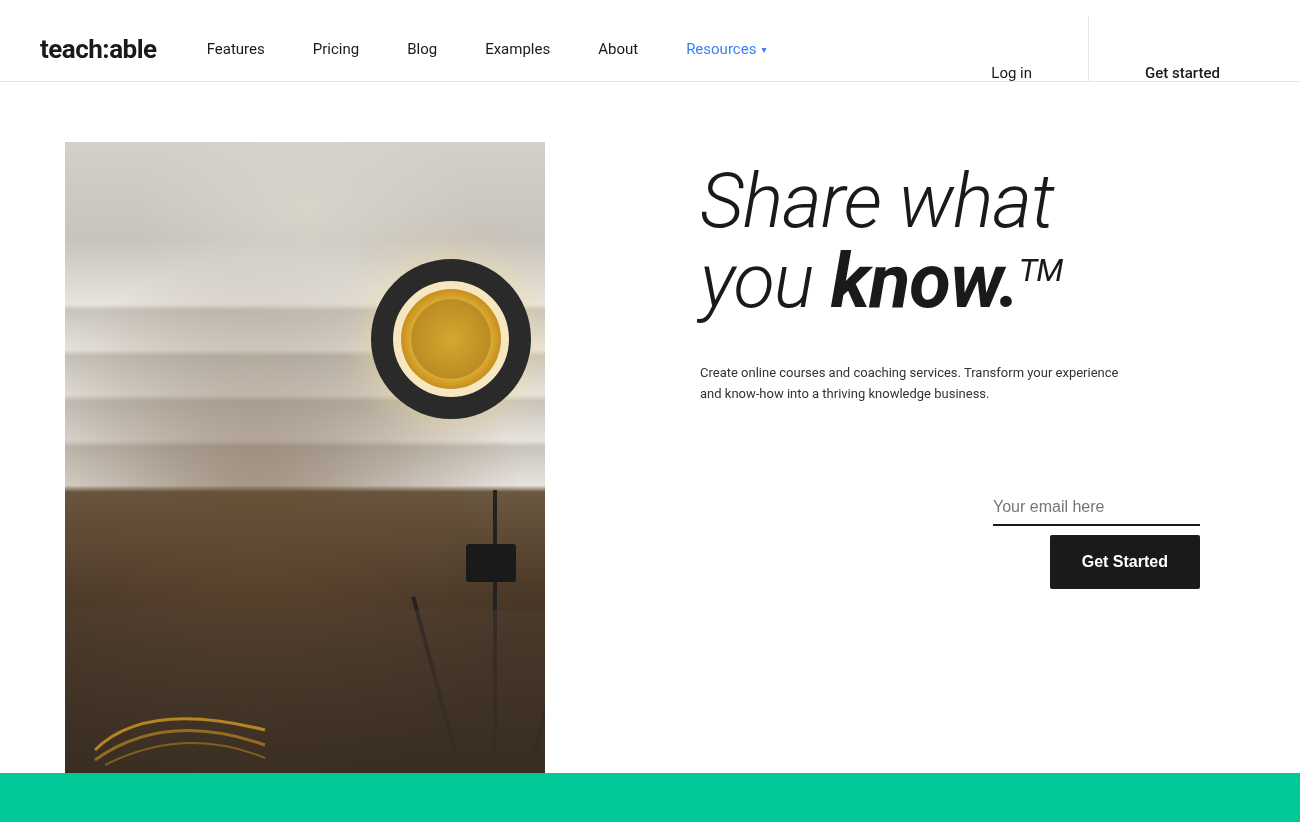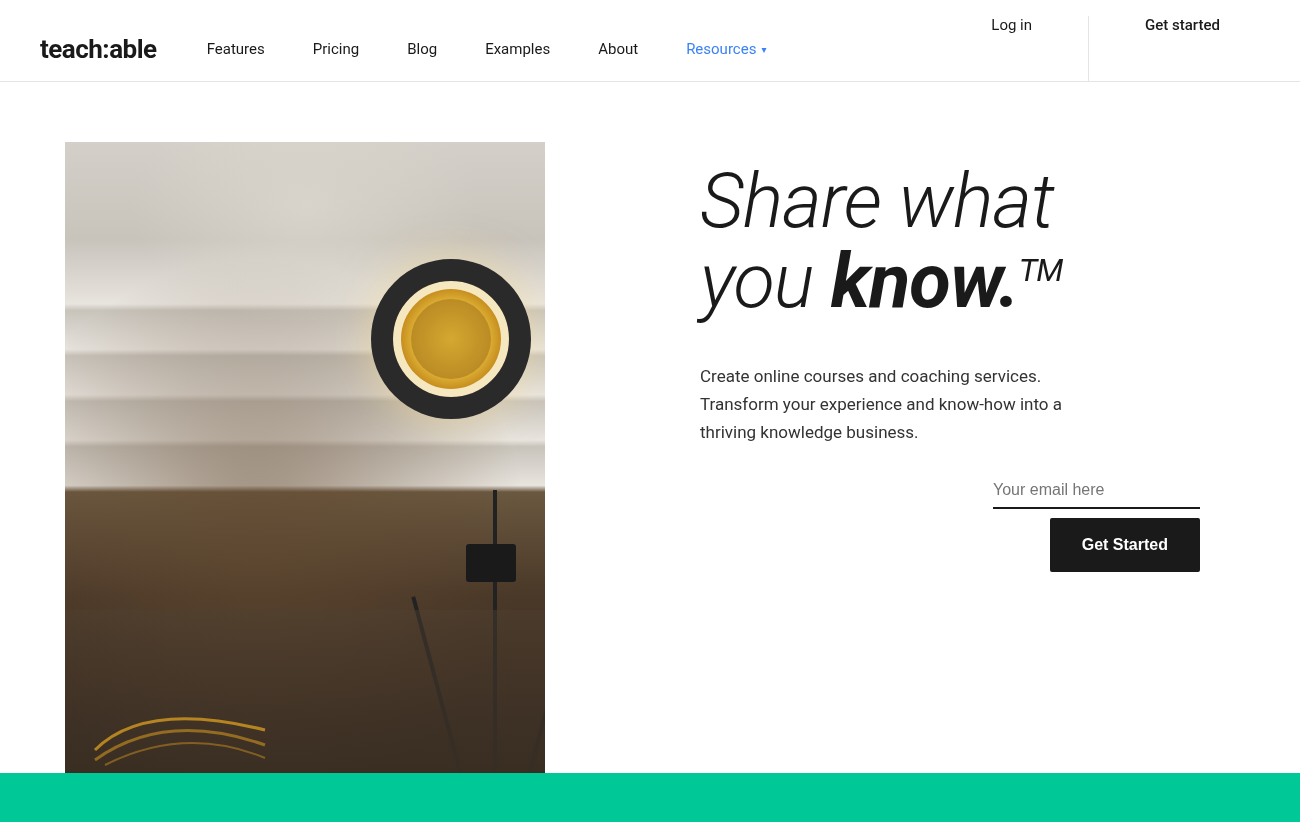--- a/index.html
+++ b/index.html
@@ -59,21 +59,21 @@
       cursor: pointer;
     }
 
     .chevron-icon {
       font-size: 10px;
       margin-top: 1px;
     }
 
     .nav-right {
       display: flex;
-      align-items: flex-start;
+      align-items: flex-end;
       gap: 16px;
     }
 
     .nav-login {
       font-size: 15px;
       color: #1a1a1a;
       cursor: pointer;
       padding: 0 40px;
     }
 
@@ -274,25 +274,25 @@
     }
 
     .hero-headline .tm {
       font-size: 32px;
       font-weight: 400;
       vertical-align: super;
       line-height: 0;
     }
 
     .hero-description {
-      font-size: 17px;
+      font-size: 13px;
       color: #333;
       line-height: 1.65;
       max-width: 420px;
-      margin-bottom: 34px;
+      margin-bottom: 93px;
     }
 
     .hero-form {
       display: flex;
       align-items: flex-end;
       gap: 9px;
       max-width: 500px;
       flex-direction: column;
     }
 

